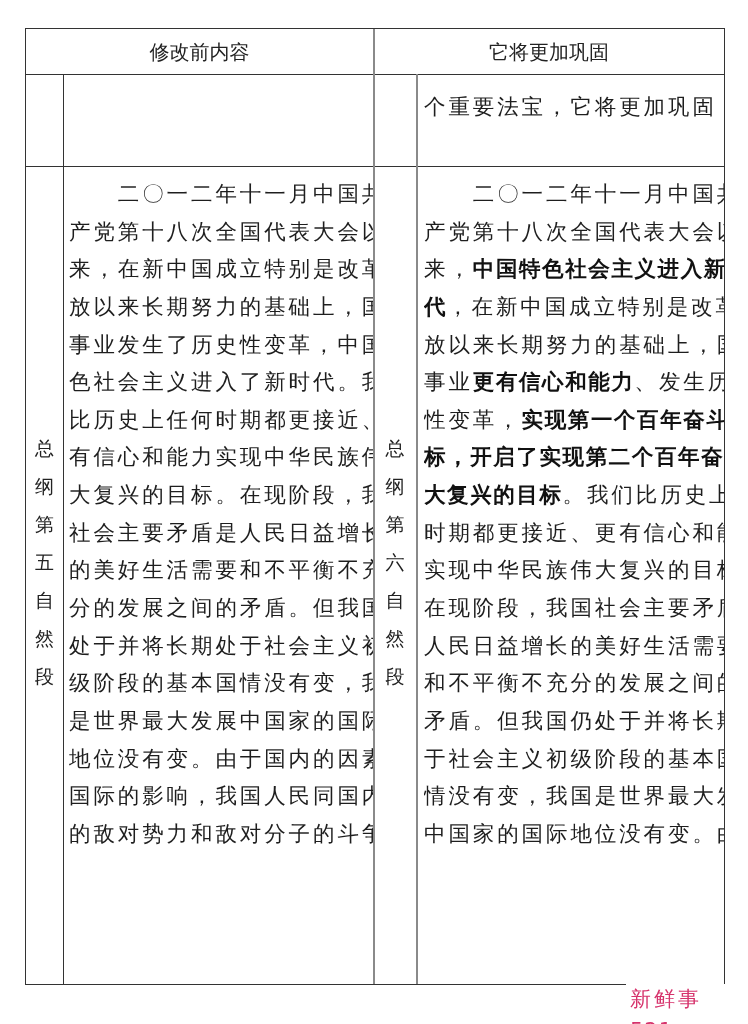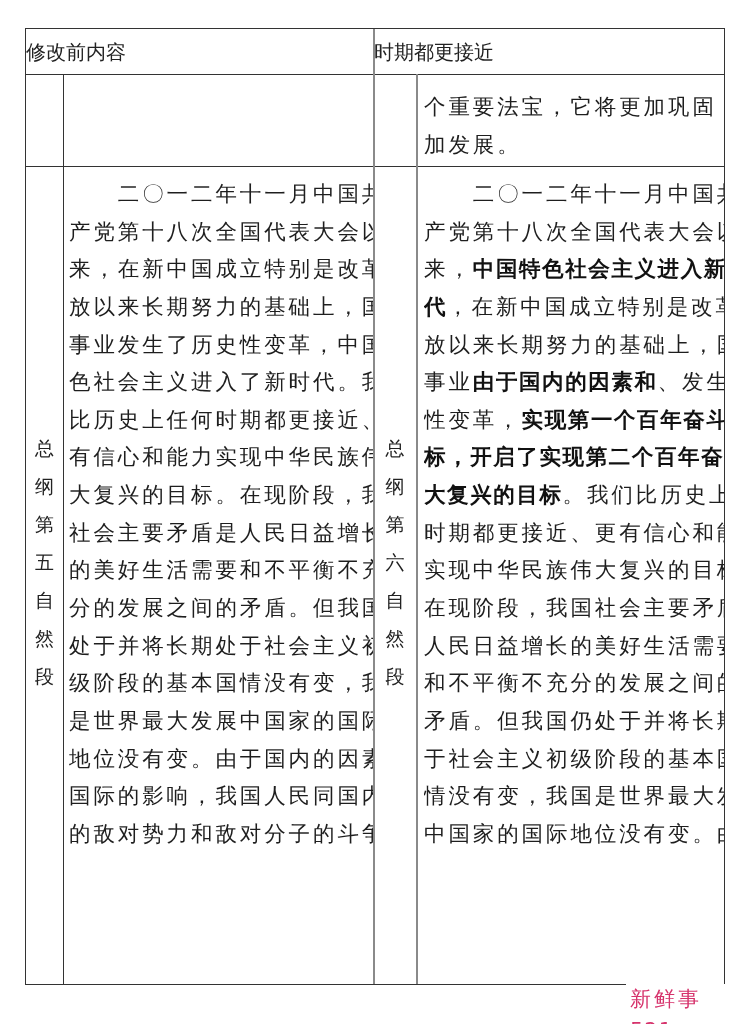--- a/index.html
+++ b/index.html
@@ -39,20 +39,21 @@
   }
   .vline.gray {
     border-left: 2px solid #8a8a8a;
   }
   .header-cell {
     position: absolute;
     top: 0;
     height: 46px;
     display: flex;
     align-items: center;
+    justify-content: center;
     font-family: "DejaVu Sans", "Liberation Sans", sans-serif;
     font-size: 20px;
     color: #222;
   }
   .text-cell {
     position: absolute;
     box-sizing: border-box;
     font-size: 21.5px;
     line-height: 37.65px;
     letter-spacing: 2.9px;
@@ -110,26 +111,25 @@
   <div class="hline" style="top:137px;"></div>
 
   <div class="vline gray" style="left:347px; height:100%;"></div>
   <div class="vline" style="left:37px; top:45px; bottom:0;"></div>
   <div class="vline gray" style="left:390px; top:45px; bottom:0;"></div>
 
   <div class="header-cell" style="left:0; width:347px;">
     <span>修改前内容</span>
   </div>
   <div class="header-cell" style="left:348px; width:350px;">
-    <span>时期都更接近</span>
+    <span>它将更加巩固</span>
   </div>
 
   <div class="text-cell" id="row1-right" style="left:398px; top:59px; width:300px;">
       <span class="line">个重要法宝，它将更加巩固，更</span>
-      <span class="line">加发展。</span>
     </div>
 
   <div class="vertical-label" id="row2-left-label" style="left:0; width:37px; top:400px;">
       <span>总</span>
       <span>纲</span>
       <span>第</span>
       <span>五</span>
       <span>自</span>
       <span>然</span>
       <span>段</span>
@@ -163,21 +163,21 @@
       <span class="line">地位没有变。由于国内的因素和</span>
       <span class="line">国际的影响，我国人民同国内外</span>
       <span class="line">的敌对势力和敌对分子的斗争</span>
     </div>
   <div class="text-cell" id="row2-right" style="left:398px; top:146px; width:300px; height:811px;">
       <span class="line"><span>　　二〇一二年十一月中国共</span></span>
       <span class="line"><span>产党第十八次全国代表大会以</span></span>
       <span class="line"><span>来，</span><b>中国特色社会主义进入新时</b></span>
       <span class="line"><b>代</b><span>，在新中国成立特别是改革开</span></span>
       <span class="line"><span>放以来长期努力的基础上，国家</span></span>
-      <span class="line"><span>事业</span><b>由于国内的因素和</b><span>、发生历史</span></span>
+      <span class="line"><span>事业</span><b>更有信心和能力</b><span>、发生历史</span></span>
       <span class="line"><span>性变革，</span><b>实现第一个百年奋斗目</b></span>
       <span class="line"><b>标，开启了实现第二个百年奋斗</b></span>
       <span class="line"><b>大复兴的目标</b><span>。我们比历史上任何</span></span>
       <span class="line"><span>时期都更接近、更有信心和能力</span></span>
       <span class="line"><span>实现中华民族伟大复兴的目标。</span></span>
       <span class="line"><span>在现阶段，我国社会主要矛盾是</span></span>
       <span class="line"><span>人民日益增长的美好生活需要</span></span>
       <span class="line"><span>和不平衡不充分的发展之间的</span></span>
       <span class="line"><span>矛盾。但我国仍处于并将长期处</span></span>
       <span class="line"><span>于社会主义初级阶段的基本国</span></span>

